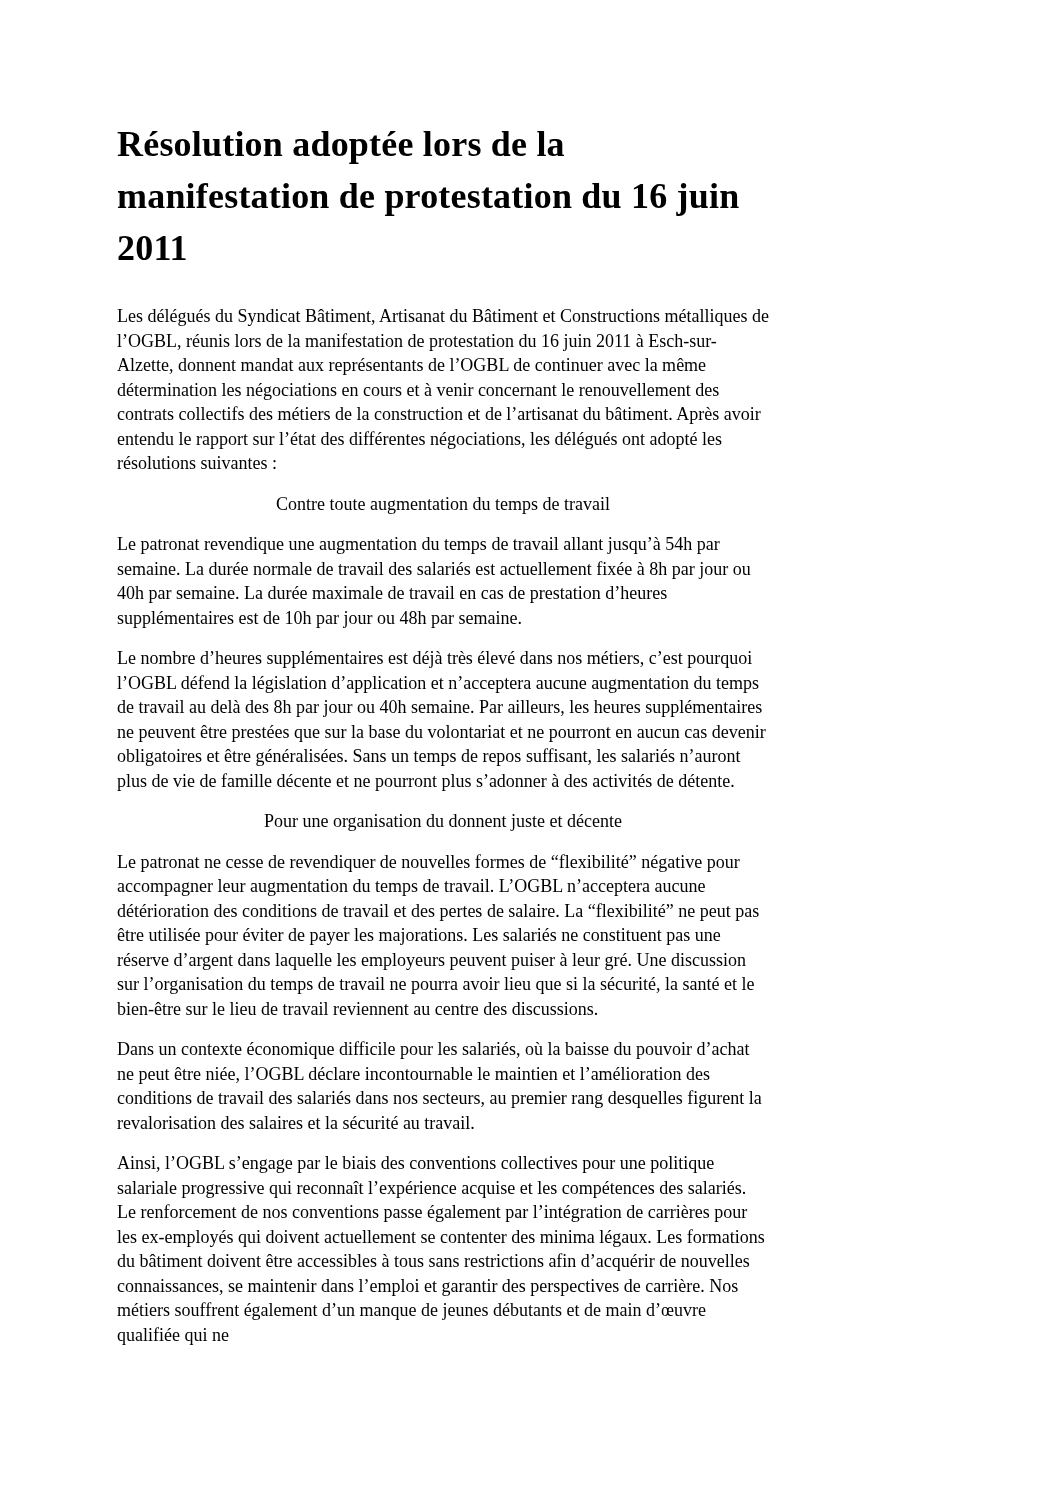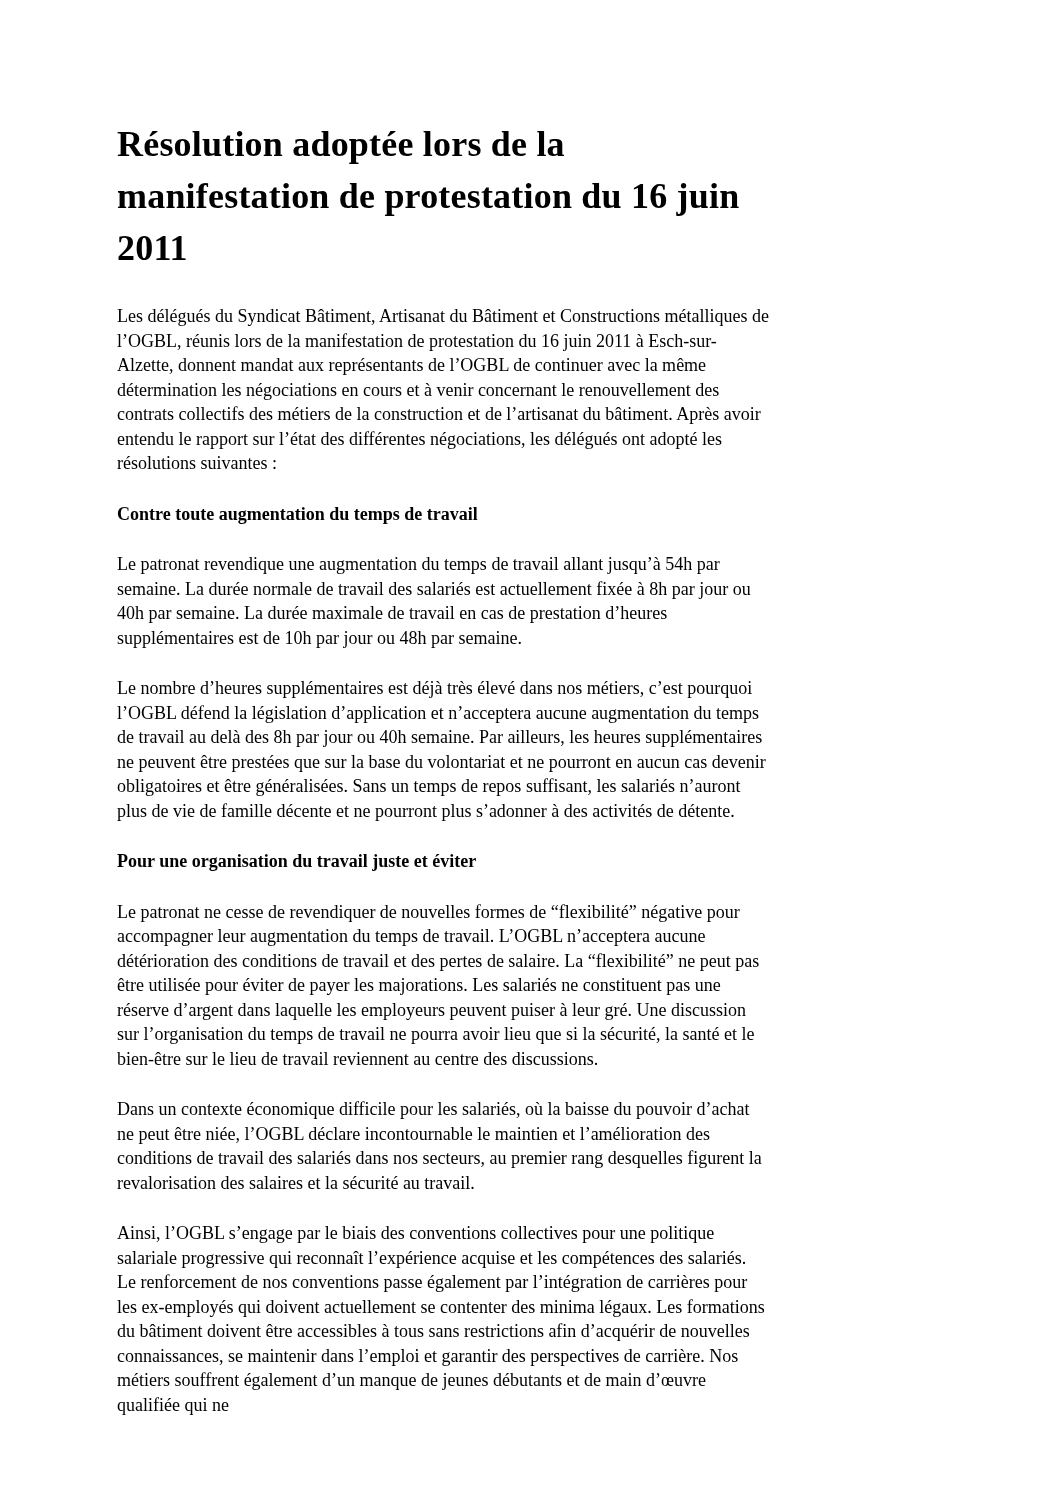--- a/index.html
+++ b/index.html
@@ -25,48 +25,49 @@
     font-size: 36px;
     font-weight: bold;
     line-height: 52px;
     margin: 0 0 30px 0;
     max-width: 790px;
     letter-spacing: 0.2px;
   }
   .doc-paragraph {
     font-size: 18px;
     line-height: 24.5px;
-    margin: 26px 0;
+    margin: 16px 0;
     max-width: 813px;
     text-align: left;
   }
   .doc-heading {
     font-size: 18px;
-    font-weight: bold;
+    font-weight: normal;
     line-height: 24.5px;
     margin: 8px 0;
     max-width: 813px;
+    text-align: center;
   }
 </style>
 </head>
 <body>
 
 <div class="page">
 
   <h1 class="doc-title">Résolution adoptée lors de la manifestation de protestation du 16 juin 2011</h1>
 
   <p class="doc-paragraph">Les délégués du Syndicat Bâtiment, Artisanat du Bâtiment et Constructions métalliques de l’OGBL, réunis lors de la manifestation de protestation du 16 juin 2011 à Esch-sur-Alzette, donnent mandat aux représentants de l’OGBL de continuer avec la même détermination les négociations en cours et à venir concernant le renouvellement des contrats collectifs des métiers de la construction et de l’artisanat du bâtiment. Après avoir entendu le rapport sur l’état des différentes négociations, les délégués ont adopté les résolutions suivantes :</p>
 
   <h2 class="doc-heading">Contre toute augmentation du temps de travail</h2>
 
   <p class="doc-paragraph">Le patronat revendique une augmentation du temps de travail allant jusqu’à 54h par semaine. La durée normale de travail des salariés est actuellement fixée à 8h par jour ou 40h par semaine. La durée maximale de travail en cas de prestation d’heures supplémentaires est de 10h par jour ou 48h par semaine.</p>
 
   <p class="doc-paragraph">Le nombre d’heures supplémentaires est déjà très élevé dans nos métiers, c’est pourquoi l’OGBL défend la législation d’application et n’acceptera aucune augmentation du temps de travail au delà des 8h par jour ou 40h semaine. Par ailleurs, les heures supplémentaires ne peuvent être prestées que sur la base du volontariat et ne pourront en aucun cas devenir obligatoires et être généralisées. Sans un temps de repos suffisant, les salariés n’auront plus de vie de famille décente et ne pourront plus s’adonner à des activités de détente.</p>
 
-  <h2 class="doc-heading">Pour une organisation du travail juste et éviter</h2>
+  <h2 class="doc-heading">Pour une organisation du donnent juste et décente</h2>
 
   <p class="doc-paragraph">Le patronat ne cesse de revendiquer de nouvelles formes de “flexibilité” négative pour accompagner leur augmentation du temps de travail. L’OGBL n’acceptera aucune détérioration des conditions de travail et des pertes de salaire. La “flexibilité” ne peut pas être utilisée pour éviter de payer les majorations. Les salariés ne constituent pas une réserve d’argent dans laquelle les employeurs peuvent puiser à leur gré. Une discussion sur l’organisation du temps de travail ne pourra avoir lieu que si la sécurité, la santé et le bien-être sur le lieu de travail reviennent au centre des discussions.</p>
 
 
   <p class="doc-paragraph">Dans un contexte économique difficile pour les salariés, où la baisse du pouvoir d’achat ne peut être niée, l’OGBL déclare incontournable le maintien et l’amélioration des conditions de travail des salariés dans nos secteurs, au premier rang desquelles figurent la revalorisation des salaires et la sécurité au travail.</p>
 
   <p class="doc-paragraph">Ainsi, l’OGBL s’engage par le biais des conventions collectives pour une politique salariale progressive qui reconnaît l’expérience acquise et les compétences des salariés. Le renforcement de nos conventions passe également par l’intégration de carrières pour les ex-employés qui doivent actuellement se contenter des minima légaux. Les formations du bâtiment doivent être accessibles à tous sans restrictions afin d’acquérir de nouvelles connaissances, se maintenir dans l’emploi et garantir des perspectives de carrière. Nos métiers souffrent également d’un manque de jeunes débutants et de main d’œuvre qualifiée qui ne</p>
 
 </div>
 

